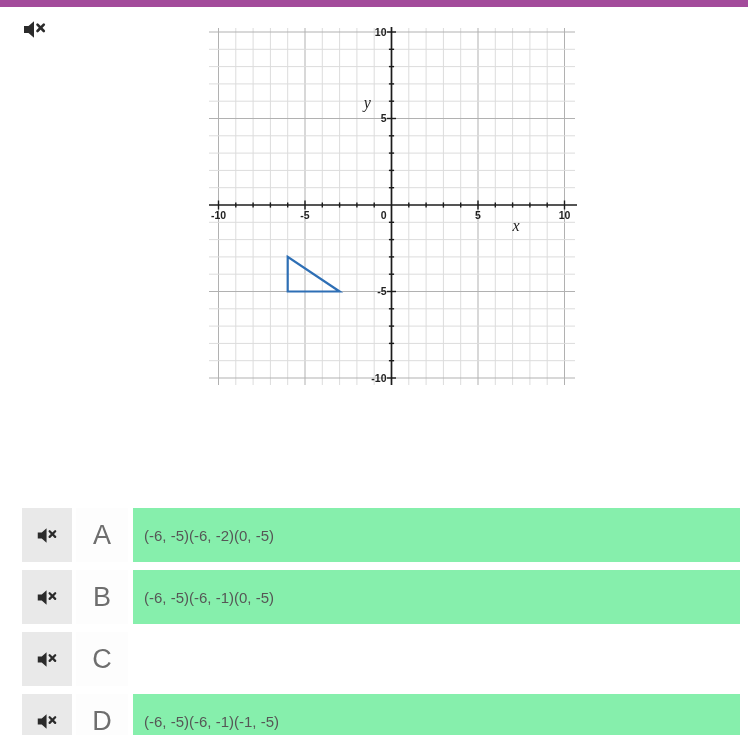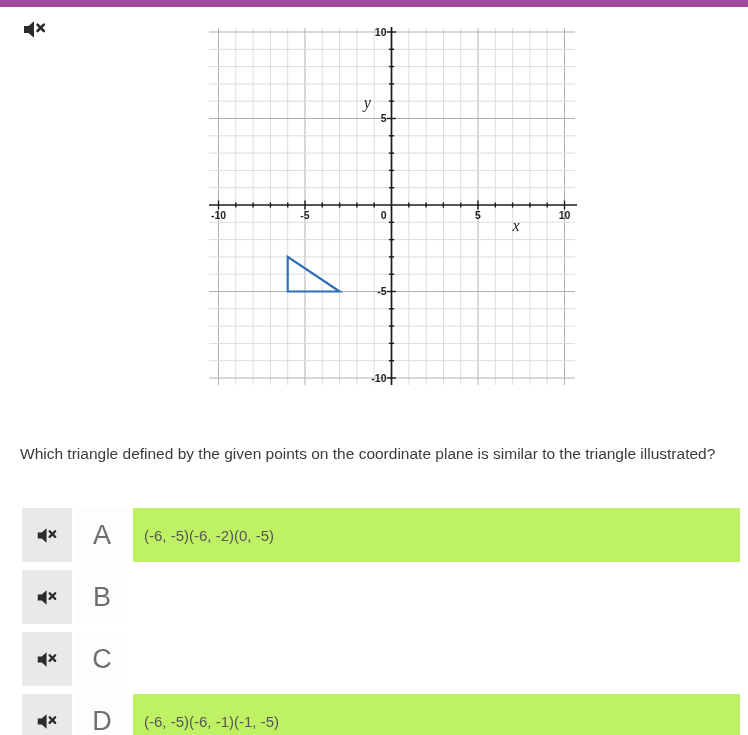--- a/index.html
+++ b/index.html
@@ -11,21 +11,21 @@
   #page-audio{position:absolute;left:18px;top:16px;width:32px;height:26px;}
   #graph-wrap{position:absolute;left:207px;top:25px;width:372px;height:362px;}
   #question{position:absolute;left:20px;top:441px;width:702px;
             font-size:15.5px;line-height:25px;color:#3b3b3b;}
   #answers{position:absolute;left:22px;top:508px;width:718px;}
   .answer-row{display:flex;flex-direction:row;height:54px;margin-bottom:8px;}
   .cell-icon{width:50px;height:54px;background:#e9e9e9;margin-right:4px;flex:none;}
   .cell-letter{width:52px;height:54px;background:#fdfdfd;margin-right:5px;flex:none;
                display:flex;align-items:center;justify-content:center;
                font-size:27px;color:#6e6e6e;cursor:pointer;}
-  .cell-text{flex:1;height:54px;background:#bef264;display:flex;align-items:center;
+  .cell-text{flex:1;height:54px;background:#86efac;display:flex;align-items:center;
              padding-left:11px;font-size:15px;color:#565656;cursor:pointer;}
   .spk{display:block;}
 </style>
 </head>
 <body>
 
 <div id="page">
 
   <div id="accent-bar" style="background: rgb(163, 75, 155);"></div>
 
@@ -129,21 +129,20 @@
         <text x="179.5" y="10.5" font-size="10.5" text-anchor="end" font-family="&quot;Liberation Sans&quot;, sans-serif" fill="#222222" font-weight="bold">10</text>
         <text x="179.5" y="97" font-size="10.5" text-anchor="end" font-family="&quot;Liberation Sans&quot;, sans-serif" fill="#222222" font-weight="bold">5</text>
         <text x="179.5" y="270" font-size="10.5" text-anchor="end" font-family="&quot;Liberation Sans&quot;, sans-serif" fill="#222222" font-weight="bold">-5</text>
         <text x="179.5" y="356.5" font-size="10.5" text-anchor="end" font-family="&quot;Liberation Sans&quot;, sans-serif" fill="#222222" font-weight="bold">-10</text>
         <text x="160.28" y="83.12" font-size="16" text-anchor="middle" font-family="&quot;Liberation Serif&quot;, serif" fill="#222222" font-style="italic">y</text>
         <text x="309.06" y="205.95" font-size="16" text-anchor="middle" font-family="&quot;Liberation Serif&quot;, serif" fill="#222222" font-style="italic">x</text>
         <polygon points="80.69999999999999,231.9 80.69999999999999,266.5 132.6,266.5" fill="none" stroke="#2e6fb5" stroke-width="2.2" stroke-linejoin="miter"></polygon>
       </svg>
   </div>
 
-  <div id="question">Which triangle defined by the given points on the coordinate plane is similar to the triangle illustrated?</div>
 
   <div id="answers">
     <div class="answer-row">
       <button class="cell-icon audio-btn">
         <svg class="spk row-spk" width="22" height="17" viewBox="0 0 25 19">
           <polygon class="spk-fill" points="2,6 6.5,6 12,1.2 12,17.8 6.5,13 2,13" fill="#2b2b2b"></polygon>
           <line class="spk-x" x1="15.5" y1="4.7" x2="21.8" y2="11" stroke="#2b2b2b" stroke-width="2.6" stroke-linecap="round"></line>
           <line class="spk-x" x1="21.8" y1="4.7" x2="15.5" y2="11" stroke="#2b2b2b" stroke-width="2.6" stroke-linecap="round"></line>
         </svg>
       </button>
@@ -153,20 +152,21 @@
 
     <div class="answer-row">
       <button class="cell-icon audio-btn">
         <svg class="spk row-spk" width="22" height="17" viewBox="0 0 25 19">
           <polygon class="spk-fill" points="2,6 6.5,6 12,1.2 12,17.8 6.5,13 2,13" fill="#2b2b2b"></polygon>
           <line class="spk-x" x1="15.5" y1="4.7" x2="21.8" y2="11" stroke="#2b2b2b" stroke-width="2.6" stroke-linecap="round"></line>
           <line class="spk-x" x1="21.8" y1="4.7" x2="15.5" y2="11" stroke="#2b2b2b" stroke-width="2.6" stroke-linecap="round"></line>
         </svg>
       </button>
       <div class="cell-letter">B</div>
+      <div class="cell-text">(-6, -5)(-6, -1)(0, -5)</div>
     </div>
 
     <div class="answer-row">
       <button class="cell-icon audio-btn">
         <svg class="spk row-spk" width="22" height="17" viewBox="0 0 25 19">
           <polygon class="spk-fill" points="2,6 6.5,6 12,1.2 12,17.8 6.5,13 2,13" fill="#2b2b2b"></polygon>
           <line class="spk-x" x1="15.5" y1="4.7" x2="21.8" y2="11" stroke="#2b2b2b" stroke-width="2.6" stroke-linecap="round"></line>
           <line class="spk-x" x1="21.8" y1="4.7" x2="15.5" y2="11" stroke="#2b2b2b" stroke-width="2.6" stroke-linecap="round"></line>
         </svg>
       </button>

